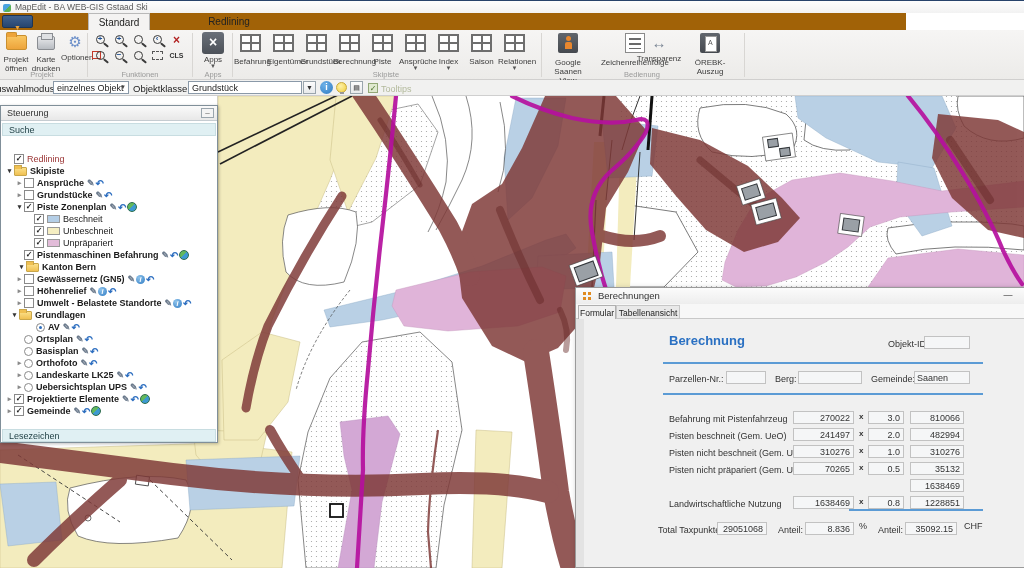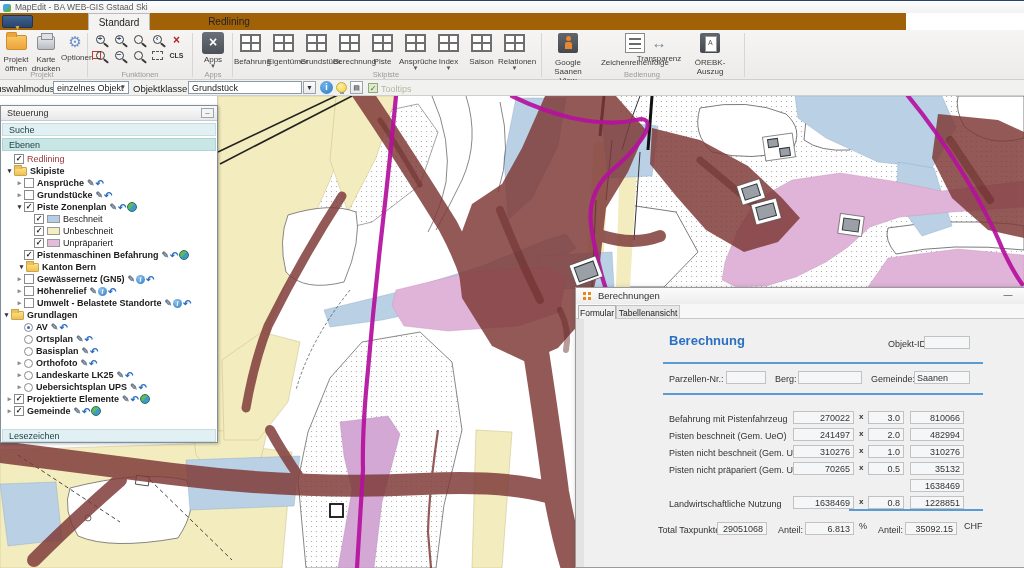--- a/index.html
+++ b/index.html
@@ -386,21 +386,20 @@
     <rect x="768" y="139" width="10" height="8" fill="#9aa0a6" stroke="#33373b" transform="rotate(-8 773 143)"></rect>
     <rect x="780" y="148" width="10" height="8" fill="#9aa0a6" stroke="#33373b" transform="rotate(-8 785 152)"></rect>
   </g>
   <rect x="330" y="504" width="13" height="13" fill="#fff" stroke="#111" stroke-width="1.8"></rect>
 </svg>
 
 <div id="panel">
   <div class="phead">Steuerung</div>
   <div class="pbtn">–</div>
   <div class="secbar" id="sec-suche">Suche</div>
-  <div class="secbar" id="sec-ebenen">Ebenen</div>
   <div id="tree">
         <div class="trow" style="padding-left: 3px;">
           <span class="arr"></span>
           <span class="cb">✓</span>
           <span class="tlabel" style="color: rgb(155, 53, 53);">Redlining</span>
         </div>
         <div class="trow b" style="padding-left: 3px;">
           <span class="arr exp">▾</span>
           <span class="folder"></span>
           <span class="tlabel">Skipiste</span>
@@ -475,26 +474,26 @@
           <span class="ti ti-undo">↶</span>
         </div>
         <div class="trow b" style="padding-left: 13px;">
           <span class="arr">▸</span>
           <span class="cb"></span>
           <span class="tlabel">Umwelt - Belastete Standorte</span>
           <span class="ti ti-edit">✎</span>
           <span class="ti ti-info">i</span>
           <span class="ti ti-undo">↶</span>
         </div>
-        <div class="trow b" style="padding-left: 0;">
+        <div class="trow b" style="padding-left: 8px;">
           <span class="arr exp">▾</span>
           <span class="folder"></span>
           <span class="tlabel">Grundlagen</span>
         </div>
-        <div class="trow b" style="padding-left: 13px;">
+        <div class="trow b" style="padding-left: 25px;">
           <span class="arr"></span>
           <span class="radio on"></span>
           <span class="tlabel">AV</span>
           <span class="ti ti-edit">✎</span>
           <span class="ti ti-undo">↶</span>
         </div>
         <div class="trow b" style="padding-left: 13px;">
           <span class="arr"></span>
           <span class="radio"></span>
           <span class="tlabel">Ortsplan</span>
@@ -595,21 +594,21 @@
           <span class="flabel" style="left: 93px; top: 180px;">Landwirtschaftliche Nutzung</span>
           <div class="fbox" style="left: 217px; top: 177px; width: 61px;">1638469</div>
           <span class="xsign" style="left: 283px; top: 178px;">x</span>
           <div class="fbox" style="left: 292px; top: 177px; width: 36px;">0.8</div>
           <div class="fbox" style="left: 334px; top: 177px; width: 54px;">1228851</div>
         </div>
     <div class="bluerule" style="left:273px;top:190px;width:134px;"></div>
     <span class="flabel" style="left:82px;top:206px;">Total Taxpunkte:</span>
     <div class="fbox" style="left:141px;top:203px;width:50px;">29051068</div>
     <span class="flabel" style="left:202px;top:206px;">Anteil:</span>
-    <div class="fbox" style="left:229px;top:203px;width:49px;">6.813</div>
+    <div class="fbox" style="left:229px;top:203px;width:49px;">8.836</div>
     <span class="unit" style="left:283px;top:202px;">%</span>
     <span class="flabel" style="left:302px;top:206px;">Anteil:</span>
     <div class="fbox" style="left:329px;top:203px;width:52px;">35092.15</div>
     <span class="unit" style="left:388px;top:202px;">CHF</span>
   </div>
 </div>
 
 </div>
 
 </body></html>

